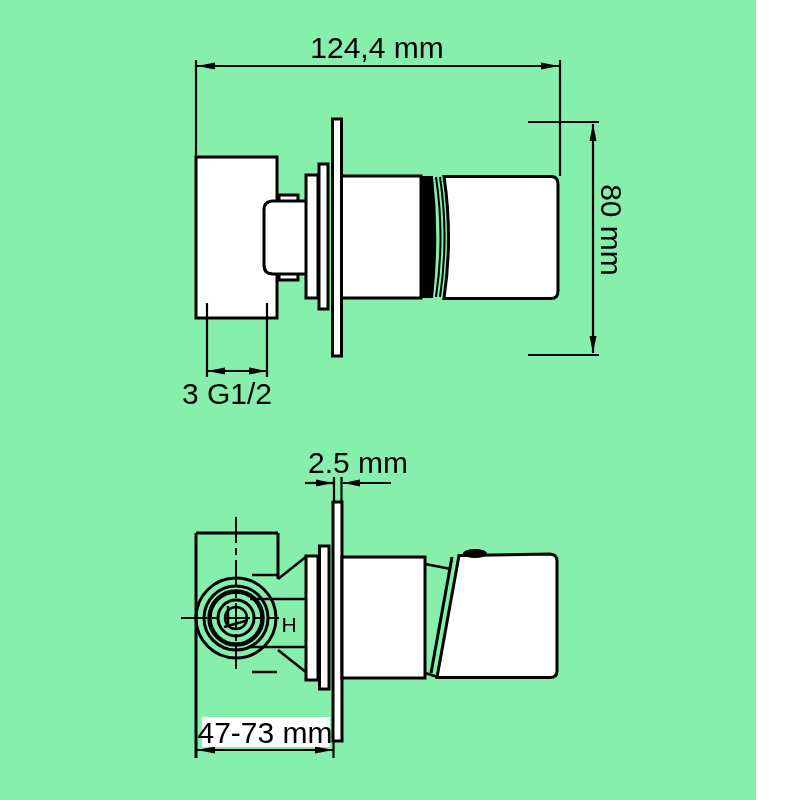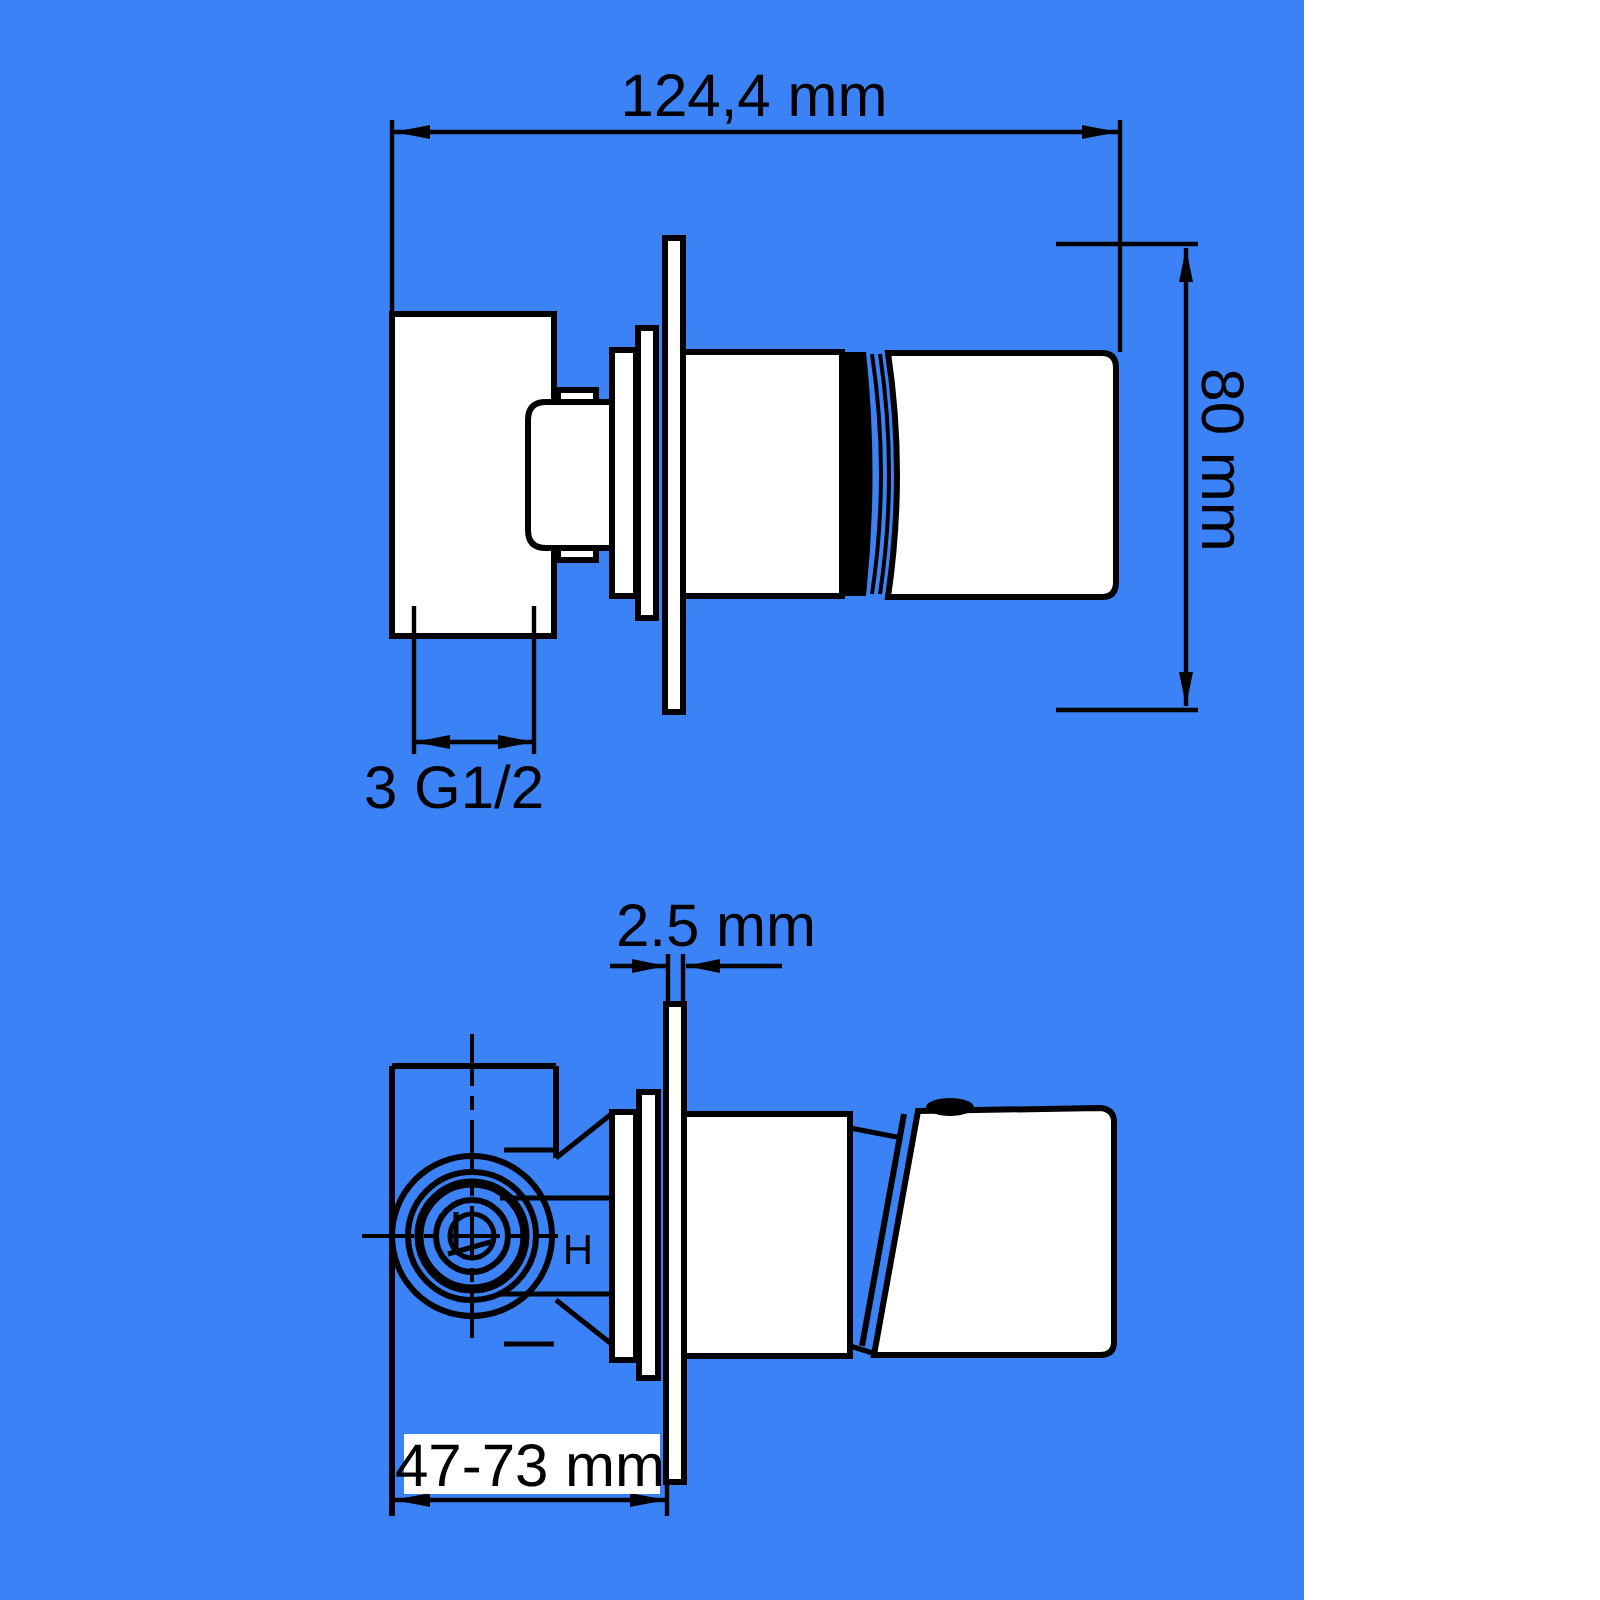--- a/index.html
+++ b/index.html
@@ -1,16 +1,16 @@
 <!DOCTYPE html>
 <html><head>
 <meta charset="utf-8">
 <style>
   html,body{margin:0;padding:0;background:#ffffff;}
-  .stage{position:relative;width:652px;height:800px;background:#3b82f6;overflow:hidden;}
+  .stage{position:relative;width:756px;height:800px;background:#86efac;overflow:hidden;}
   svg{display:block;}
   .ln{stroke:#000;fill:none;stroke-linecap:butt;}
   .w3{stroke-width:3;}
   .w25{stroke-width:2.5;}
   .w22{stroke-width:2.2;}
   .fw{fill:#ffffff;stroke:#000;stroke-width:3;}
   .blk{fill:#000;stroke:none;}
   .dash{stroke-dasharray:26 5 7 5;}
   .dim-text{font-family:"Liberation Sans",sans-serif;font-size:30px;fill:#000;}
   .h-text{font-family:"Liberation Sans",sans-serif;font-size:21px;fill:#000;}

